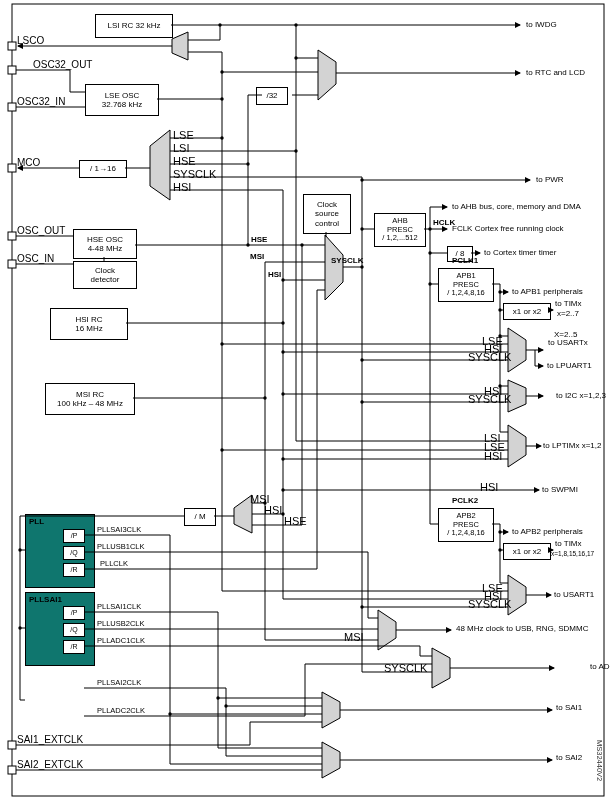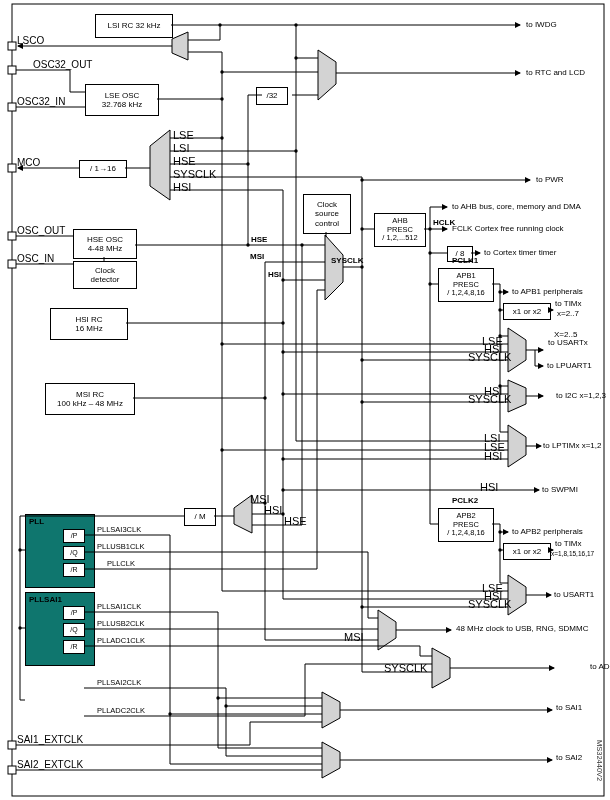--- a/index.html
+++ b/index.html
@@ -136,21 +136,21 @@
   </div>
   <div class="pllbox" style="left:25px;top:592px;width:68px;height:72px;">
     <div class="plltitle">PLLSAI1</div>
     <div class="divbox" style="top:13px;">/P</div>
     <div class="divbox" style="top:30px;">/Q</div>
     <div class="divbox" style="top:47px;">/R</div>
   </div>
 
   <div class="pllout" style="left:97px;top:525px;">PLLSAI3CLK</div>
   <div class="pllout" style="left:97px;top:542px;">PLLUSB1CLK</div>
-  <div class="pllout" style="left:107px;top:559px;">PLLCLK</div>
+  <div class="pllout" style="left:100px;top:559px;">PLLCLK</div>
   <div class="pllout" style="left:97px;top:602px;">PLLSAI1CLK</div>
   <div class="pllout" style="left:97px;top:619px;">PLLUSB2CLK</div>
   <div class="pllout" style="left:97px;top:636px;">PLLADC1CLK</div>
   <div class="pllout" style="left:97px;top:678px;">PLLSAI2CLK</div>
   <div class="pllout" style="left:97px;top:706px;">PLLADC2CLK</div>
 
   <div class="sig" style="left:173px;top:129px;">LSE</div>
   <div class="sig" style="left:173px;top:142px;">LSI</div>
   <div class="sig" style="left:173px;top:155px;">HSE</div>
   <div class="sig" style="left:173px;top:168px;">SYSCLK</div>

